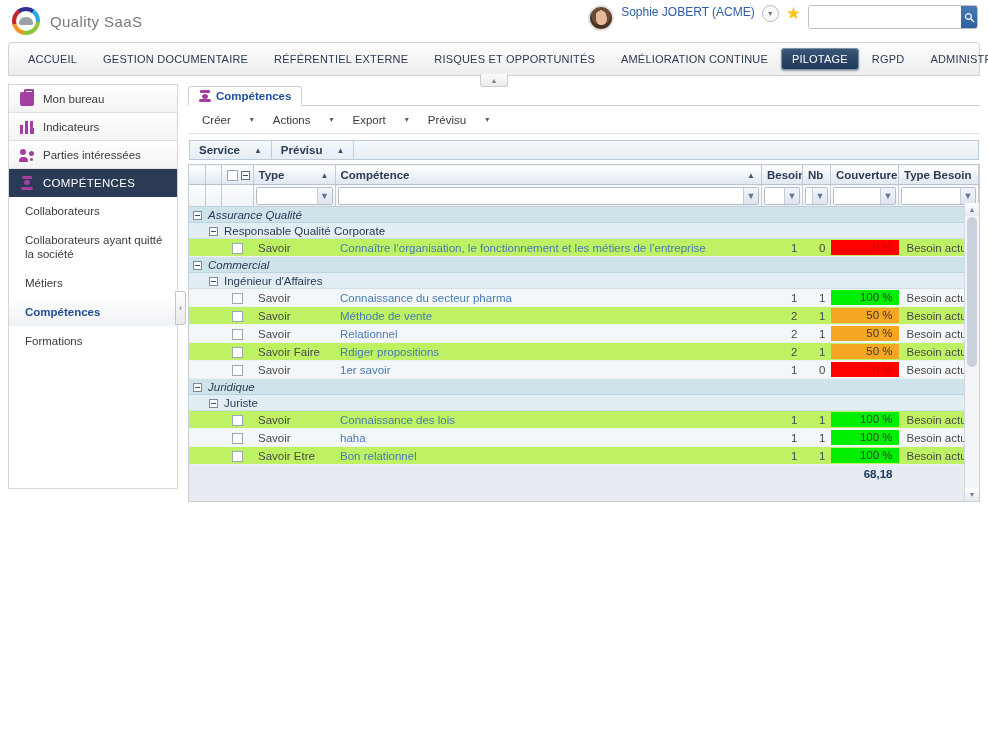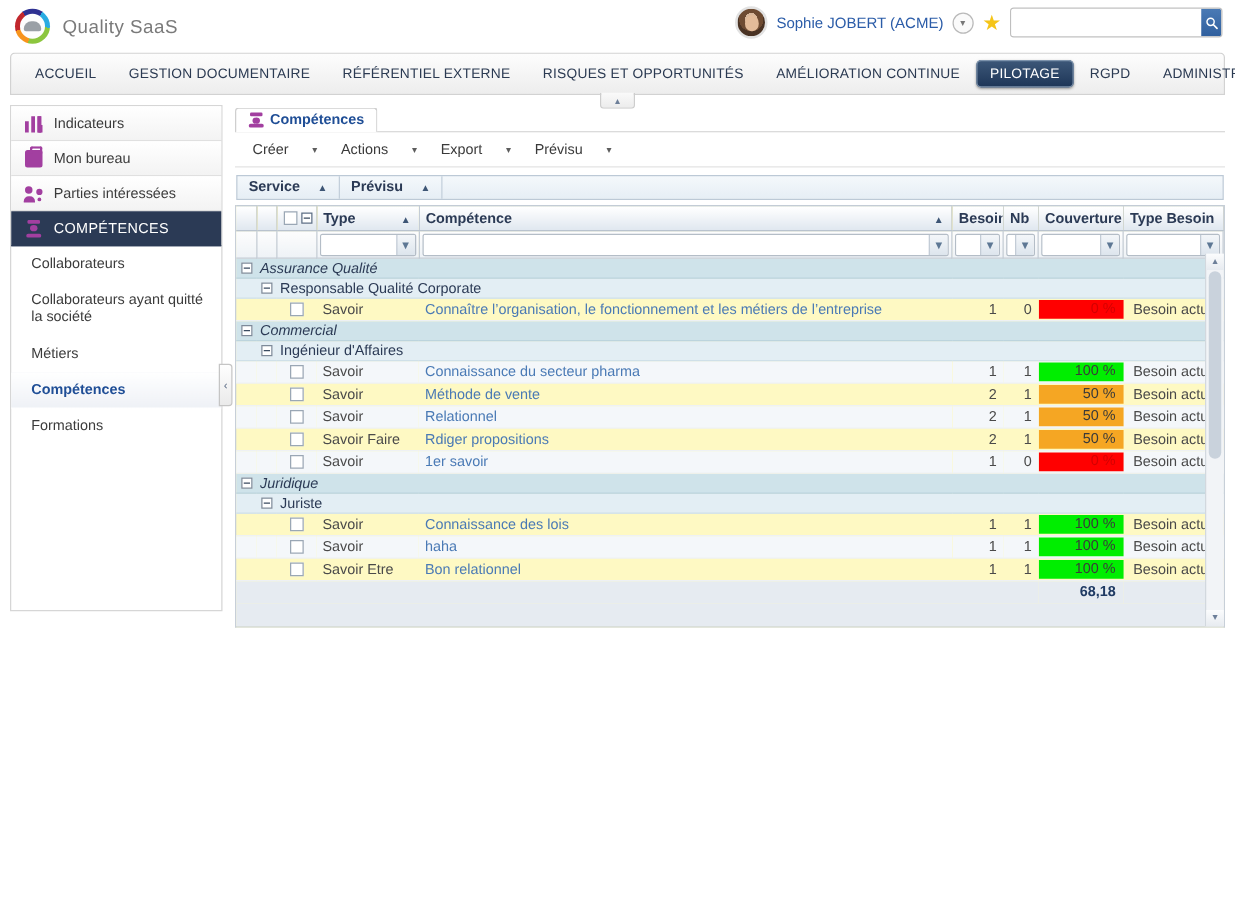--- a/index.html
+++ b/index.html
@@ -66,21 +66,20 @@
     color: #7a7a7a;
     letter-spacing: 0.4px;
     font-weight: 400;
   }
 
   .header-right {
     position: absolute;
     right: 10px;
     top: 5px;
     display: flex;
-    align-items: center;
     gap: 7px;
   }
   .avatar {
     width: 26px;
     height: 26px;
     border-radius: 50%;
     background: radial-gradient(circle at 50% 38%, #d8b79b 0 28%, #6e4b32 29% 55%, #4a3324 56% 100%);
     border: 2px solid #e2e2e2;
     box-sizing: border-box;
     overflow: hidden;
@@ -348,21 +347,21 @@
     cursor: pointer;
   }
   .sort-asc { font-size: 8px; color: #3d5575; }
 
   
   .grid-wrap {
     margin-top: 4px;
     border: 1px solid #c7cfd8;
     border-top: none;
     position: relative;
-    background: #fef9c3;
+    background: #bef264;
   }
   table.grid {
     width: 100%;
     border-collapse: collapse;
     table-layout: fixed;
     font-size: 11.5px;
   }
   table.grid th {
     background: linear-gradient(#ffffff,#dfe7ef);
     border-right: 1px solid #c3ccd6;
@@ -566,28 +565,28 @@
   <div class="nav-item">AMÉLIORATION CONTINUE</div>
   <div class="nav-item active">PILOTAGE</div>
   <div class="nav-item">RGPD</div>
   <div class="nav-item">ADMINISTRATION</div>
 </div>
 
 <div class="page-body">
 
   <div class="sidebar">
     <div class="side-top-item">
+      <span class="side-ico ico-briefcase"></span>
+      <span>Mon bureau</span>
+    </div>
+    <div class="side-top-item">
       <span class="side-ico ico-chart">
           <i></i>
         </span>
       <span>Indicateurs</span>
-    </div>
-    <div class="side-top-item">
-      <span class="side-ico ico-briefcase"></span>
-      <span>Mon bureau</span>
     </div>
     <div class="side-top-item">
       <span class="side-ico ico-people">
           <i></i>
         </span>
       <span>Parties intéressées</span>
     </div>
     <div class="side-top-item selected">
       <span class="side-ico ico-comp">
           <i></i>

